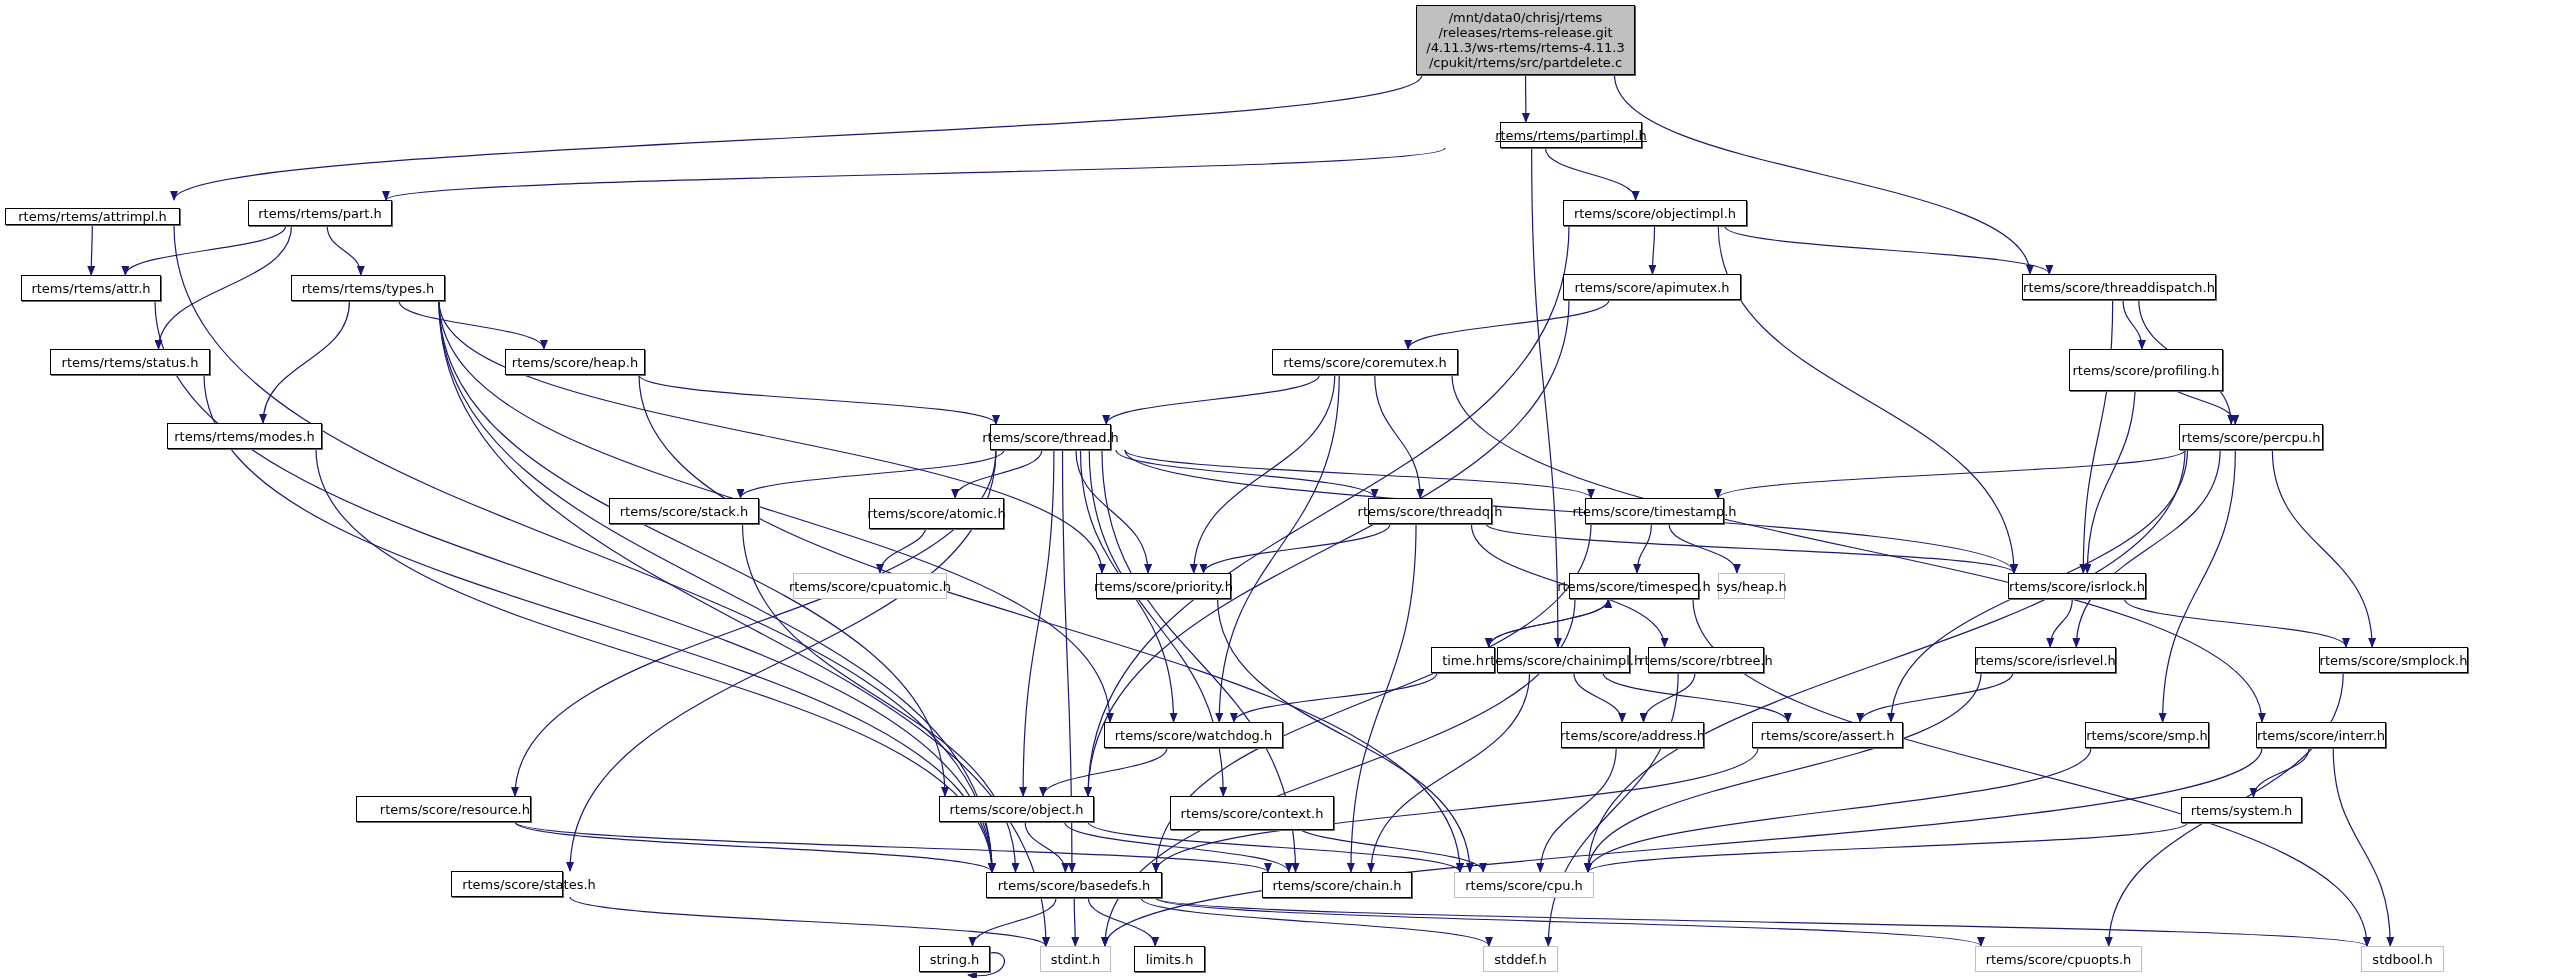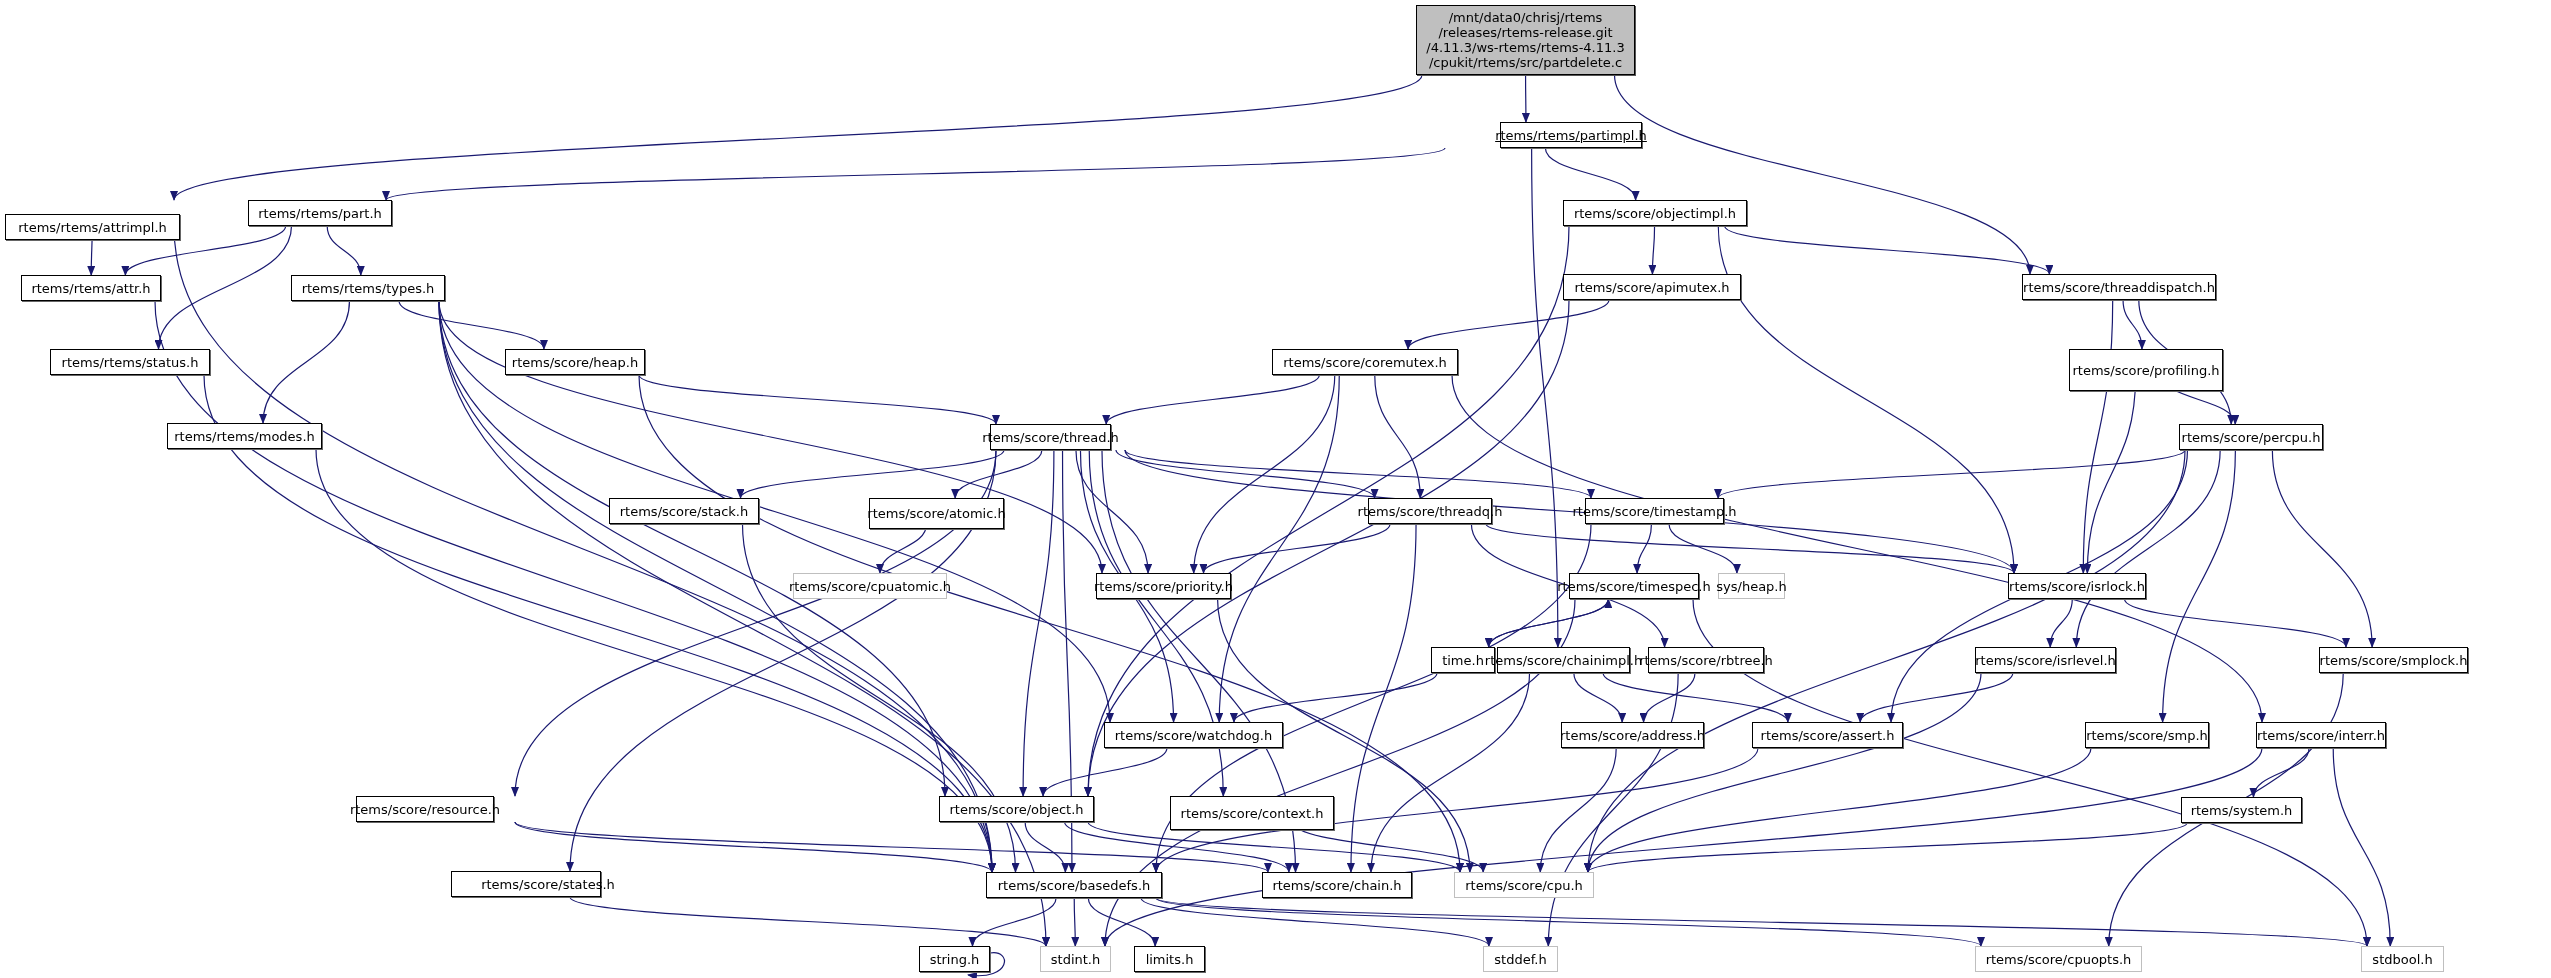--- a/index.html
+++ b/index.html
@@ -131,21 +131,21 @@
       <path d="M1156,898 C1156,922 2367,922 2367,946" fill="none" stroke="#191970" stroke-width="1.2" marker-end="url(#arrowhead)"></path>
       <path d="M990,953 C1012,949 1012,981 968,975" fill="none" stroke="#191970" stroke-width="1.2" marker-end="url(#arrowhead)"></path>
     </g>
 </svg>
 <div id="nodes-layer">
     <div class="node root" style="left: 1416px; top: 5px; width: 219px; height: 70px; text-align: center;"><span>/mnt/data0/chrisj/rtems
 /releases/rtems-release.git
 /4.11.3/ws-rtems/rtems-4.11.3
 /cpukit/rtems/src/partdelete.c</span></div>
     <div class="node" style="left: 1500px; top: 122px; width: 142px; height: 26px; text-decoration: underline;"><span>rtems/rtems/partimpl.h</span></div>
-    <div class="node" style="left: 5px; top: 214px; width: 175px; height: 26px;"><span>rtems/rtems/attrimpl.h</span></div>
+    <div class="node" style="left: 5px; top: 208px; width: 175px; height: 17px;"><span>rtems/rtems/attrimpl.h</span></div>
     <div class="node" style="left: 248px; top: 200px; width: 144px; height: 26px;"><span>rtems/rtems/part.h</span></div>
     <div class="node" style="left: 1563px; top: 200px; width: 184px; height: 26px;"><span>rtems/score/objectimpl.h</span></div>
     <div class="node" style="left: 2022px; top: 274px; width: 194px; height: 26px;"><span>rtems/score/threaddispatch.h</span></div>
     <div class="node" style="left: 21px; top: 275px; width: 140px; height: 26px;"><span>rtems/rtems/attr.h</span></div>
     <div class="node" style="left: 291px; top: 275px; width: 154px; height: 26px;"><span>rtems/rtems/types.h</span></div>
     <div class="node" style="left: 1563px; top: 274px; width: 178px; height: 26px;"><span>rtems/score/apimutex.h</span></div>
     <div class="node" style="left: 50px; top: 349px; width: 160px; height: 26px;"><span>rtems/rtems/status.h</span></div>
     <div class="node" style="left: 505px; top: 349px; width: 140px; height: 26px;"><span>rtems/score/heap.h</span></div>
     <div class="node" style="left: 1272px; top: 349px; width: 186px; height: 26px;"><span>rtems/score/coremutex.h</span></div>
     <div class="node" style="left: 2069px; top: 349px; width: 154px; height: 42px;"><span>rtems/score/profiling.h</span></div>
@@ -164,25 +164,25 @@
     <div class="node" style="left: 1431px; top: 647px; width: 64px; height: 26px;"><span>time.h</span></div>
     <div class="node" style="left: 1497px; top: 647px; width: 133px; height: 26px;"><span>rtems/score/chainimpl.h</span></div>
     <div class="node" style="left: 1648px; top: 647px; width: 116px; height: 26px;"><span>rtems/score/rbtree.h</span></div>
     <div class="node" style="left: 1975px; top: 647px; width: 141px; height: 26px;"><span>rtems/score/isrlevel.h</span></div>
     <div class="node" style="left: 2319px; top: 647px; width: 149px; height: 26px;"><span>rtems/score/smplock.h</span></div>
     <div class="node" style="left: 1104px; top: 722px; width: 179px; height: 26px;"><span>rtems/score/watchdog.h</span></div>
     <div class="node" style="left: 1561px; top: 722px; width: 143px; height: 26px;"><span>rtems/score/address.h</span></div>
     <div class="node" style="left: 1752px; top: 722px; width: 151px; height: 26px;"><span>rtems/score/assert.h</span></div>
     <div class="node" style="left: 2085px; top: 722px; width: 124px; height: 26px;"><span>rtems/score/smp.h</span></div>
     <div class="node" style="left: 2256px; top: 722px; width: 130px; height: 26px;"><span>rtems/score/interr.h</span></div>
-    <div class="node" style="left: 356px; top: 796px; width: 138px; height: 26px;"><span>rtems/score/resource.h</span></div>
+    <div class="node" style="left: 356px; top: 796px; width: 175px; height: 26px; justify-content: flex-end;"><span>rtems/score/resource.h</span></div>
     <div class="node" style="left: 939px; top: 796px; width: 155px; height: 26px;"><span>rtems/score/object.h</span></div>
     <div class="node" style="left: 1170px; top: 796px; width: 164px; height: 34px;"><span>rtems/score/context.h</span></div>
     <div class="node" style="left: 2181px; top: 797px; width: 121px; height: 26px;"><span>rtems/system.h</span></div>
-    <div class="node" style="left: 451px; top: 871px; width: 150px; height: 26px; padding-left: 44px;"><span>rtems/score/states.h</span></div>
+    <div class="node" style="left: 451px; top: 871px; width: 112px; height: 26px; padding-left: 44px;"><span>rtems/score/states.h</span></div>
     <div class="node" style="left: 986px; top: 872px; width: 176px; height: 26px;"><span>rtems/score/basedefs.h</span></div>
     <div class="node" style="left: 1262px; top: 872px; width: 150px; height: 26px;"><span>rtems/score/chain.h</span></div>
     <div class="node external" style="left: 1454px; top: 872px; width: 140px; height: 26px;"><span>rtems/score/cpu.h</span></div>
     <div class="node" style="left: 919px; top: 946px; width: 71px; height: 26px;"><span>string.h</span></div>
     <div class="node external" style="left: 1040px; top: 946px; width: 71px; height: 26px;"><span>stdint.h</span></div>
     <div class="node" style="left: 1134px; top: 946px; width: 71px; height: 26px;"><span>limits.h</span></div>
     <div class="node external" style="left: 1483px; top: 946px; width: 75px; height: 26px;"><span>stddef.h</span></div>
     <div class="node external" style="left: 1975px; top: 946px; width: 167px; height: 26px;"><span>rtems/score/cpuopts.h</span></div>
     <div class="node external" style="left: 2361px; top: 946px; width: 83px; height: 26px;"><span>stdbool.h</span></div>
   </div>

